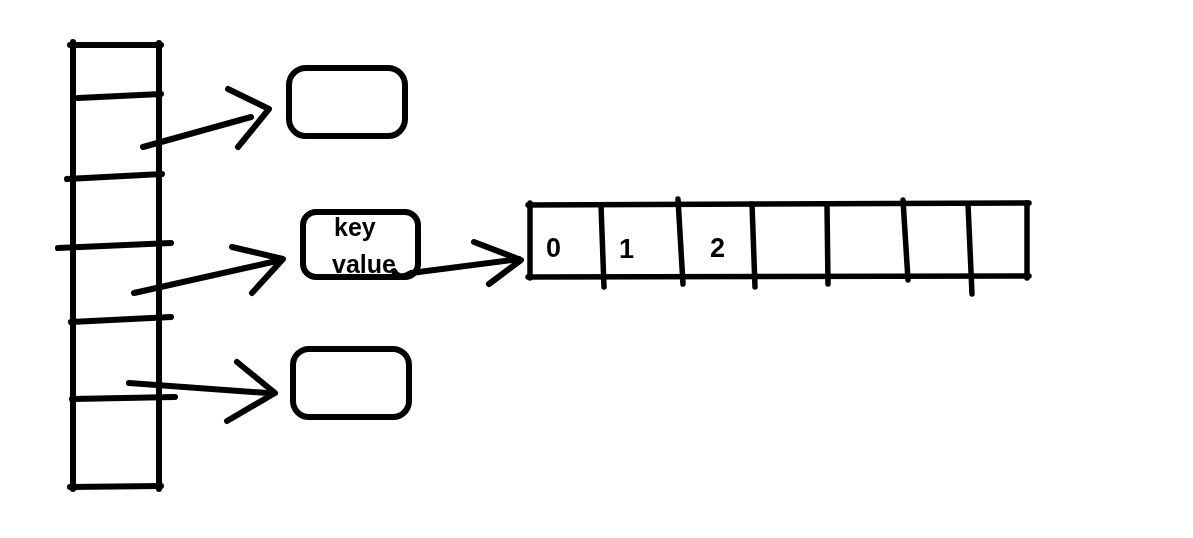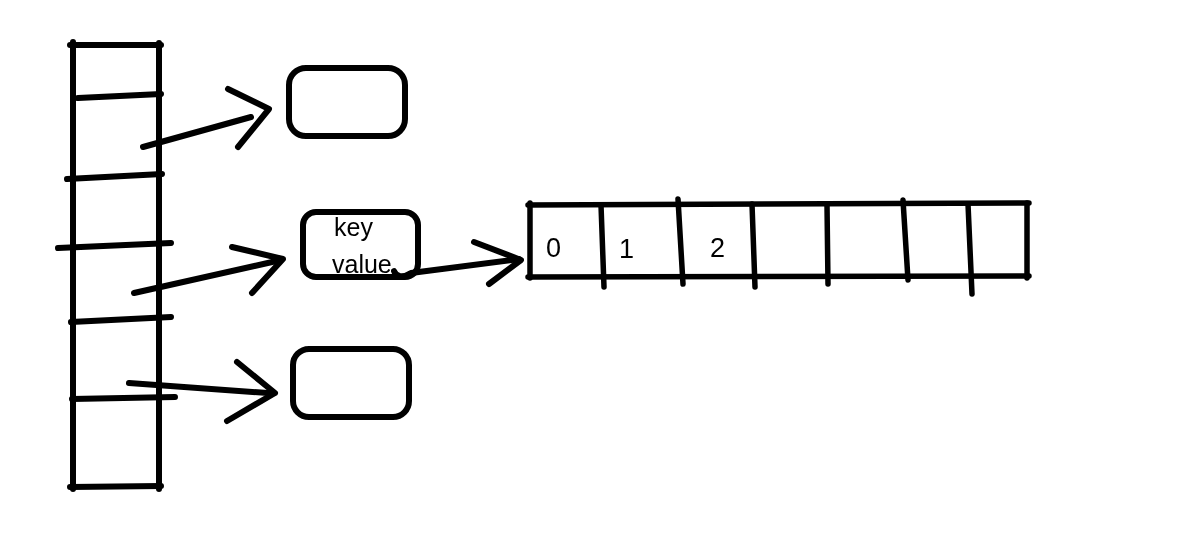--- a/index.html
+++ b/index.html
@@ -7,20 +7,21 @@
     padding: 0;
     background: #ffffff;
   }
   #canvas-wrap {
     position: relative;
     width: 1193px;
     height: 538px;
     background: #ffffff;
     overflow: hidden;
     font-family: "Liberation Sans", sans-serif;
+    font-weight: bold;
   }
   svg {
     display: block;
     width: 1193px;
     height: 538px;
   }
   .ink {
     stroke: #000000;
     fill: none;
     stroke-width: 6;

